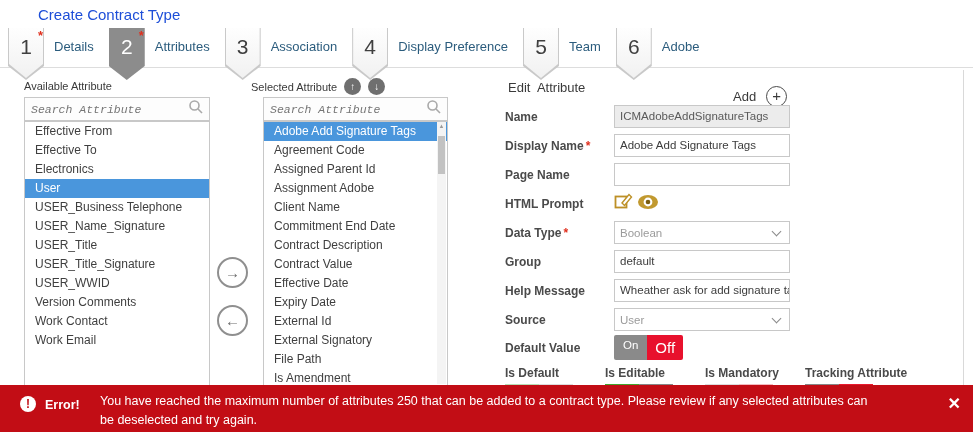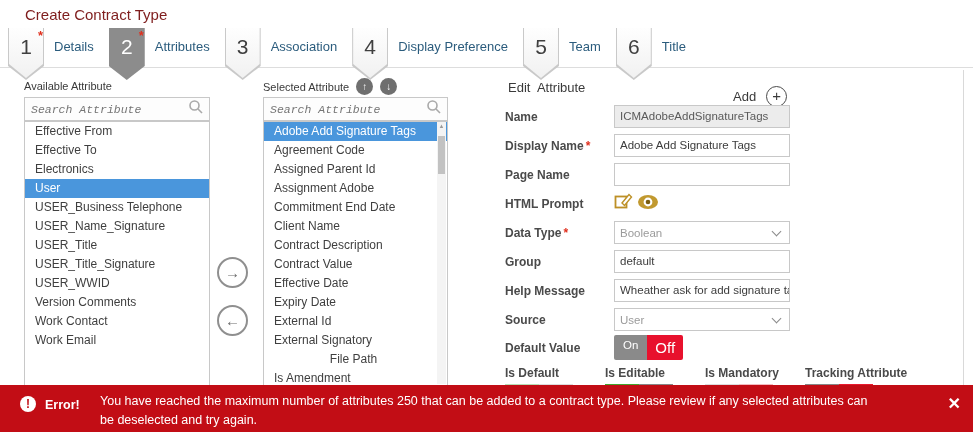--- a/index.html
+++ b/index.html
@@ -1,18 +1,18 @@
 <!DOCTYPE html>
 <html><head>
 <meta charset="utf-8">
 <style>
   html,body{margin:0;padding:0;background:#fff;}
   .app{position:relative;width:973px;height:432px;background:#fff;overflow:hidden;
        font-family:"Liberation Sans",sans-serif;color:#3c3c3c;}
-  .page-title{position:absolute;left:25px;top:6px;font-size:15px;color:#7f1d1d;}
+  .page-title{position:absolute;left:38px;top:6px;font-size:15px;color:#1d4ed8;}
 
   
   .steps{position:absolute;left:0;top:28px;width:973px;height:40px;}
   .steps-line{position:absolute;left:0;right:0;top:39px;height:1px;background:#ddd;}
   .steps-row{position:absolute;left:8px;top:0;display:flex;align-items:flex-start;}
   .step{display:flex;align-items:flex-start;cursor:pointer;}
   .badge{position:relative;width:36px;height:52px;flex:0 0 36px;z-index:2;
          clip-path:polygon(0 0,100% 0,100% 73%,50% 100%,0 73%);background:#c9c9c9;}
   .badge-fill{position:absolute;left:1px;top:0;right:1px;bottom:2px;
          clip-path:polygon(0 0,100% 0,100% 72%,50% 100%,0 72%);
@@ -149,21 +149,21 @@
           <span class="step-label">Team</span>
         </div>
 
         <div class="step">
           <span class="badge">
             <span class="badge-fill">
               <span class="badge-num">6</span>
             </span>
           </span>
           <span class="req-star" style="visibility: hidden;">*</span>
-          <span class="step-label">Title</span>
+          <span class="step-label">Adobe</span>
         </div>
       </div>
   </div>
 
   <div class="panel-title" style="left:24px;top:80px;">Available Attribute</div>
   <div class="searchbox" style="left:24px;top:97px;">
     <input type="text" placeholder="Search Attribute" style="">
     <span class="mag">
       <svg width="16" height="16" viewBox="0 0 16 16">
           <circle cx="6.5" cy="6.5" r="4.5" fill="none" stroke="#a9a9a9" stroke-width="1.6"></circle>
@@ -199,21 +199,21 @@
       <div class="list-item">Work Email</div>
     </div>
 
   <div class="circle-btn-lg" style="left:217px;top:257px;">
       <span>→</span>
     </div>
   <div class="circle-btn-lg" style="left:217px;top:305px;">
       <span>←</span>
     </div>
 
-  <div class="hdr-row" style="left:263px;top:78px;">
+  <div class="hdr-row" style="left:251px;top:78px;">
     <span class="panel-title" style="position:static;">Selected Attribute</span>
     <span class="circle-btn-sm">
         <span>↑</span>
       </span>
     <span class="circle-btn-sm">
         <span>↓</span>
       </span>
   </div>
   <div class="searchbox" style="left:263px;top:97px;width:183px;">
     <input type="text" placeholder="Search Attribute" style="">
@@ -227,37 +227,37 @@
   <div class="listbox" style="left:263px;top:121px;width:183px;">
 
       <div class="list-item selected" style="padding-right:14px;">Adobe Add Signature Tags</div>
 
       <div class="list-item" style="padding-right:14px;">Agreement Code</div>
 
       <div class="list-item" style="padding-right:14px;">Assigned Parent Id</div>
 
       <div class="list-item" style="padding-right:14px;">Assignment Adobe</div>
 
+      <div class="list-item" style="padding-right:14px;">Client Name</div>
+
       <div class="list-item" style="padding-right:14px;">Commitment End Date</div>
 
-      <div class="list-item" style="padding-right:14px;">Client Name</div>
-
       <div class="list-item" style="padding-right:14px;">Contract Description</div>
 
       <div class="list-item" style="padding-right:14px;">Contract Value</div>
 
       <div class="list-item" style="padding-right:14px;">Effective Date</div>
 
       <div class="list-item" style="padding-right:14px;">Expiry Date</div>
 
       <div class="list-item" style="padding-right:14px;">External Id</div>
 
       <div class="list-item" style="padding-right:14px;">External Signatory</div>
 
-      <div class="list-item" style="padding-right:14px;text-align:center;">File Path</div>
+      <div class="list-item" style="padding-right:14px;">File Path</div>
 
       <div class="list-item" style="padding-right:14px;">Is Amendment</div>
     </div>
   <div class="scrollbar" style="left:437px;top:122px;height:262px;">
     <div class="scroll-up">▲</div>
     <div class="scroll-thumb"></div>
   </div>
 
   <div class="edit-title">Edit  Attribute</div>
   <div class="add-row">

